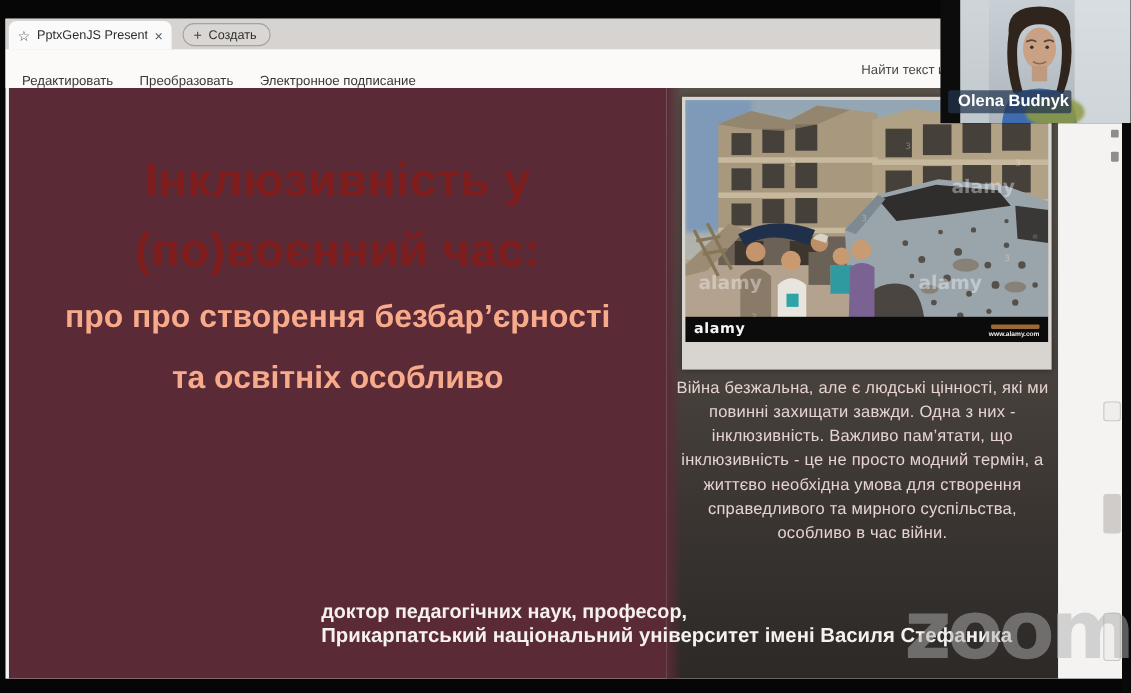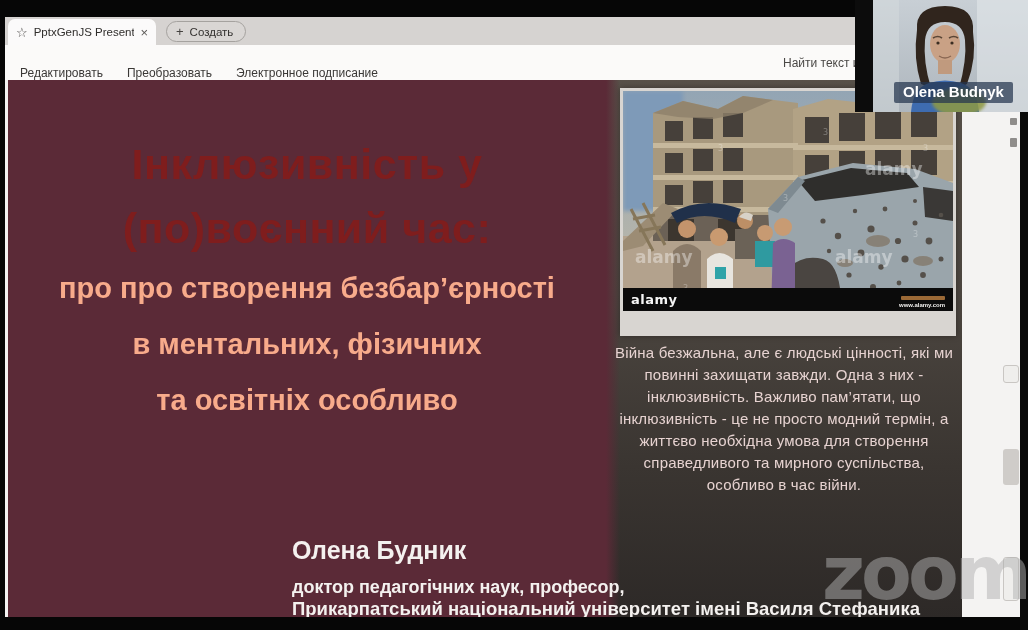--- a/index.html
+++ b/index.html
@@ -49,21 +49,21 @@
   
   .strip-shape { position:absolute; border-radius:3px; }
   .shape-outline { border:1px solid #c9c6c3; background:#efeeec; }
   .shape-fill { background:#cfccc9; }
   .edge-black { position:absolute; left:1020px; top:0; width:8px; height:630px; background:#090909; }
   .edge-icon { position:absolute; width:7px; height:7px; background:#8f8d8b; border-radius:1px; }
 
   
   .webcam { position:absolute; left:855px; top:0; width:173px; height:112px; background:#0c0c0c; overflow:hidden; }
   .webcam svg { display:block; }
-  .cam-name { position:absolute; left:7px; top:82px; padding:1px 9px 3px 9px; background:rgba(36,52,78,0.72); color:#ffffff; font-size:15px; font-weight:bold; border-radius:2px; white-space:nowrap;margin-left:32px; }
+  .cam-name { position:absolute; left:7px; top:82px; padding:1px 2px 3px 9px; background:rgba(36,52,78,0.72); color:#ffffff; font-size:15px; font-weight:bold; border-radius:2px; white-space:nowrap; }
 
   
   .zoom-mark { position:absolute; left:822px; top:536px; font-family:"DejaVu Sans", sans-serif; font-weight:bold; font-size:74px; letter-spacing:-4px; color:rgba(175,175,175,0.5); line-height:74px; pointer-events:none; }
 </style>
 </head>
 <body>
 
 <div class="stage">
 
   <div class="browser">
@@ -88,21 +88,20 @@
     </div>
 
     <div class="slide">
       <div class="panel-left"></div>
       <div class="panel-right"></div>
 
       <div class="title-block">
         <div class="title-line big">Інклюзивність у</div>
         <div class="title-line big">(по)воєнний час:</div>
         <div class="title-line small">про про створення безбар’єрності</div>
-        <div class="title-line small">в ментальних, фізичних</div>
         <div class="title-line small">та освітніх особливо</div>
       </div>
 
       <div class="photo-frame">
         <div class="photo">
           <svg width="330" height="220" viewBox="0 0 330 220">
             <defs>
               <linearGradient id="sky" x1="0" y1="0" x2="0" y2="1">
                 <stop offset="0" stop-color="#93a5b4"></stop>
                   <stop offset="1" stop-color="#b4b4ab"></stop>
@@ -240,21 +239,20 @@
               <span class="alamy-idbar"></span>
               <span class="alamy-url">www.alamy.com</span>
             </span>
           </div>
         </div>
       </div>
 
       <div class="para">Війна безжальна, але є людські цінності, які ми повинні захищати завжди. Одна з них - інклюзивність. Важливо пам’ятати, що інклюзивність - це не просто модний термін, а життєво необхідна умова для створення справедливого та мирного суспільства, особливо в час війни.</div>
 
       <div class="author">
-        <div class="author-name">Олена Будник</div>
         <div class="author-degree">доктор педагогічних наук, професор,</div>
         <div class="author-affil">Прикарпатський національний університет імені Василя Стефаника</div>
       </div>
     </div>
 
     <div class="strip-shape shape-outline" style="left:998px; top:348px; width:16px; height:18px;"></div>
     <div class="strip-shape shape-fill" style="left:998px; top:432px; width:16px; height:36px;"></div>
     <div class="strip-shape shape-outline" style="left:998px; top:540px; width:16px; height:44px;"></div>
   </div>
 

